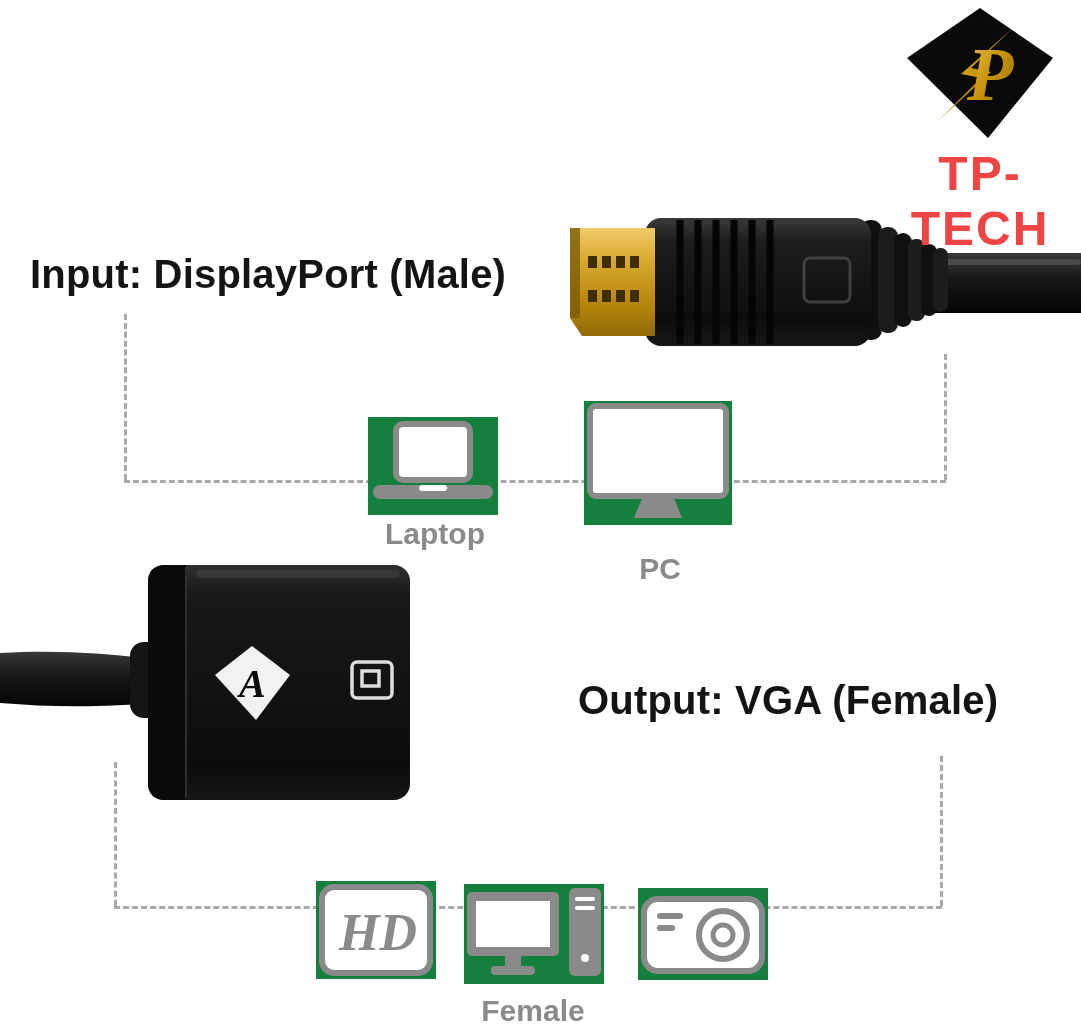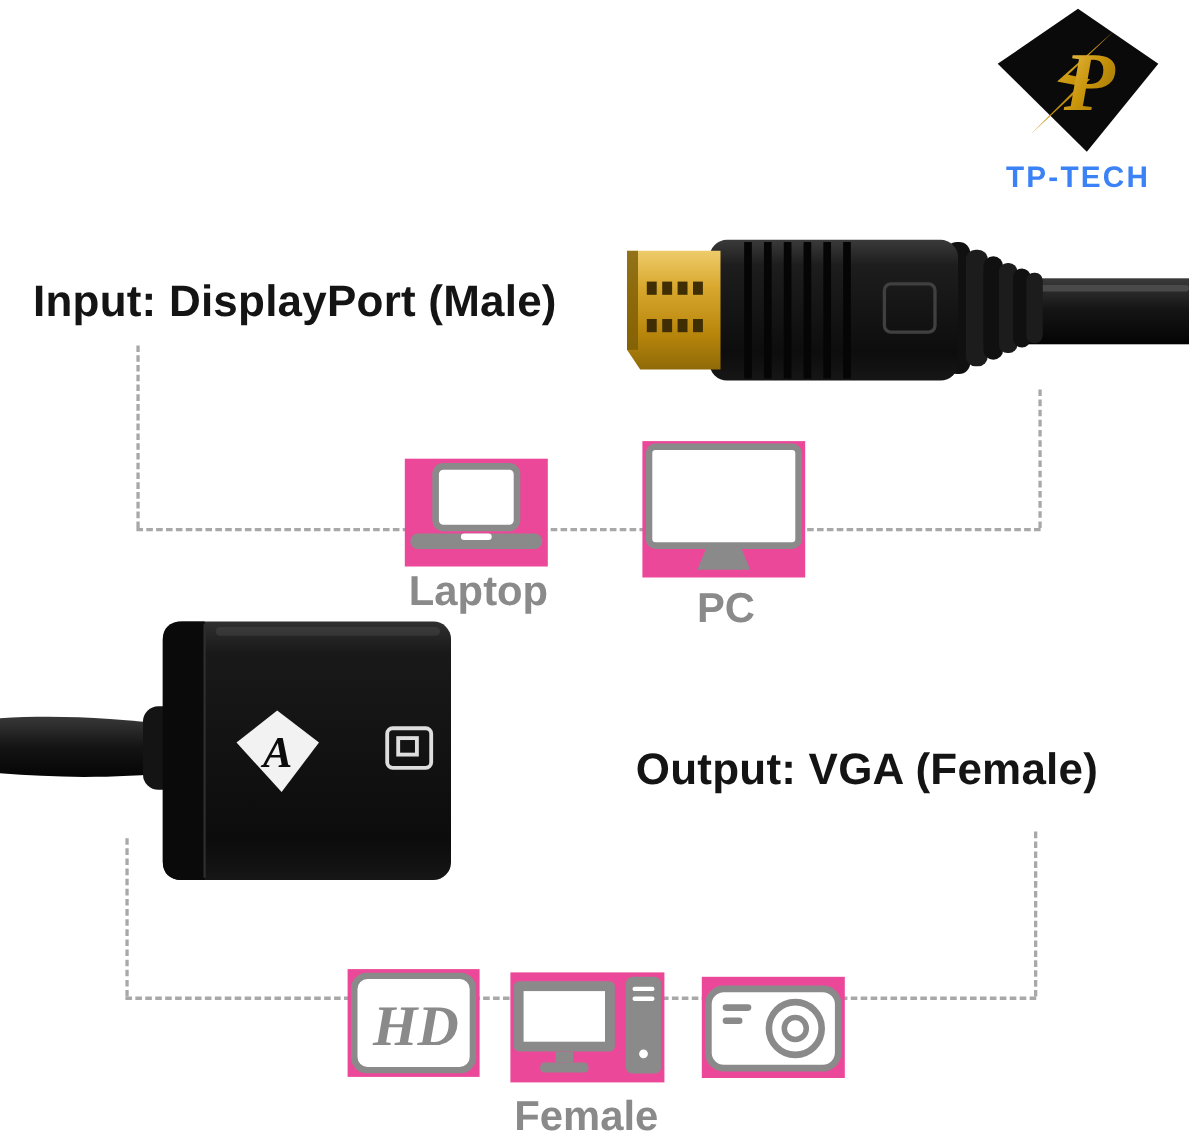--- a/index.html
+++ b/index.html
@@ -9,29 +9,29 @@
   }
   .abs { position:absolute; }
   .heading {
     position:absolute; font-weight:bold; font-size:40px; color:#141414;
     white-space:nowrap; letter-spacing:0.2px; z-index:3;
   }
   .dash { position:absolute; z-index:1; }
   .dash.v { width:0; border-left:3px dashed #a8a8a8; }
   .dash.h { height:0; border-top:3px dashed #a8a8a8; }
   .device {
-    position:absolute; background:#ec4899; display:flex;
+    position:absolute; background:#15803d; display:flex;
     align-items:center; justify-content:center; z-index:2;
   }
   .device-label {
-    position:absolute; font-weight:bold; font-size:38px; color:#8a8a8a;
+    position:absolute; font-weight:bold; font-size:30px; color:#8a8a8a;
     text-align:center; z-index:2; white-space:nowrap;
   }
   .brand { position:absolute; left:878px; top:6px; width:204px; text-align:center; z-index:3; }
-  .brand-name { margin-top:6px; font-weight:bold; font-size:27px; letter-spacing:2px; color:#3b82f6; }
+  .brand-name { margin-top:6px; font-weight:bold; font-size:48px; letter-spacing:2px; color:#ef4444; }
 </style>
 </head>
 <body>
 
 <div class="canvas">
 
   <div class="brand">
     <svg width="150" height="134" viewBox="0 0 150 134" style="display:block;margin:0 auto;">
       <defs>
         <linearGradient id="gGold" x1="0" y1="0" x2="1" y2="1">
@@ -119,21 +119,21 @@
     </svg>
   </div>
   <div class="device-label" style="left:355px; top:517px; width:160px;">Laptop</div>
 
   <div class="device" style="left:584px; top:401px; width:148px; height:124px;">
     <svg width="142" height="120" viewBox="0 0 142 120">
       <rect x="3" y="3" width="136" height="90" rx="6" fill="#ffffff" stroke="#8a8a8a" stroke-width="6"></rect>
       <path d="M56 93 h30 l9 22 h-48 z" fill="#8a8a8a"></path>
     </svg>
   </div>
-  <div class="device-label" style="left:590px; top:532px; width:140px;">PC</div>
+  <div class="device-label" style="left:590px; top:552px; width:140px;">PC</div>
 
   <svg class="abs" style="left:0px; top:550px;" width="432" height="264" viewBox="0 0 432 264">
     <defs>
       <linearGradient id="gAd" x1="0" y1="0" x2="0" y2="1">
         <stop offset="0" stop-color="#303030"></stop>
         <stop offset="0.12" stop-color="#191919"></stop>
         <stop offset="0.85" stop-color="#0c0c0c"></stop>
         <stop offset="1" stop-color="#161616"></stop>
       </linearGradient>
       <linearGradient id="gCable2" x1="0" y1="0" x2="0" y2="1">

